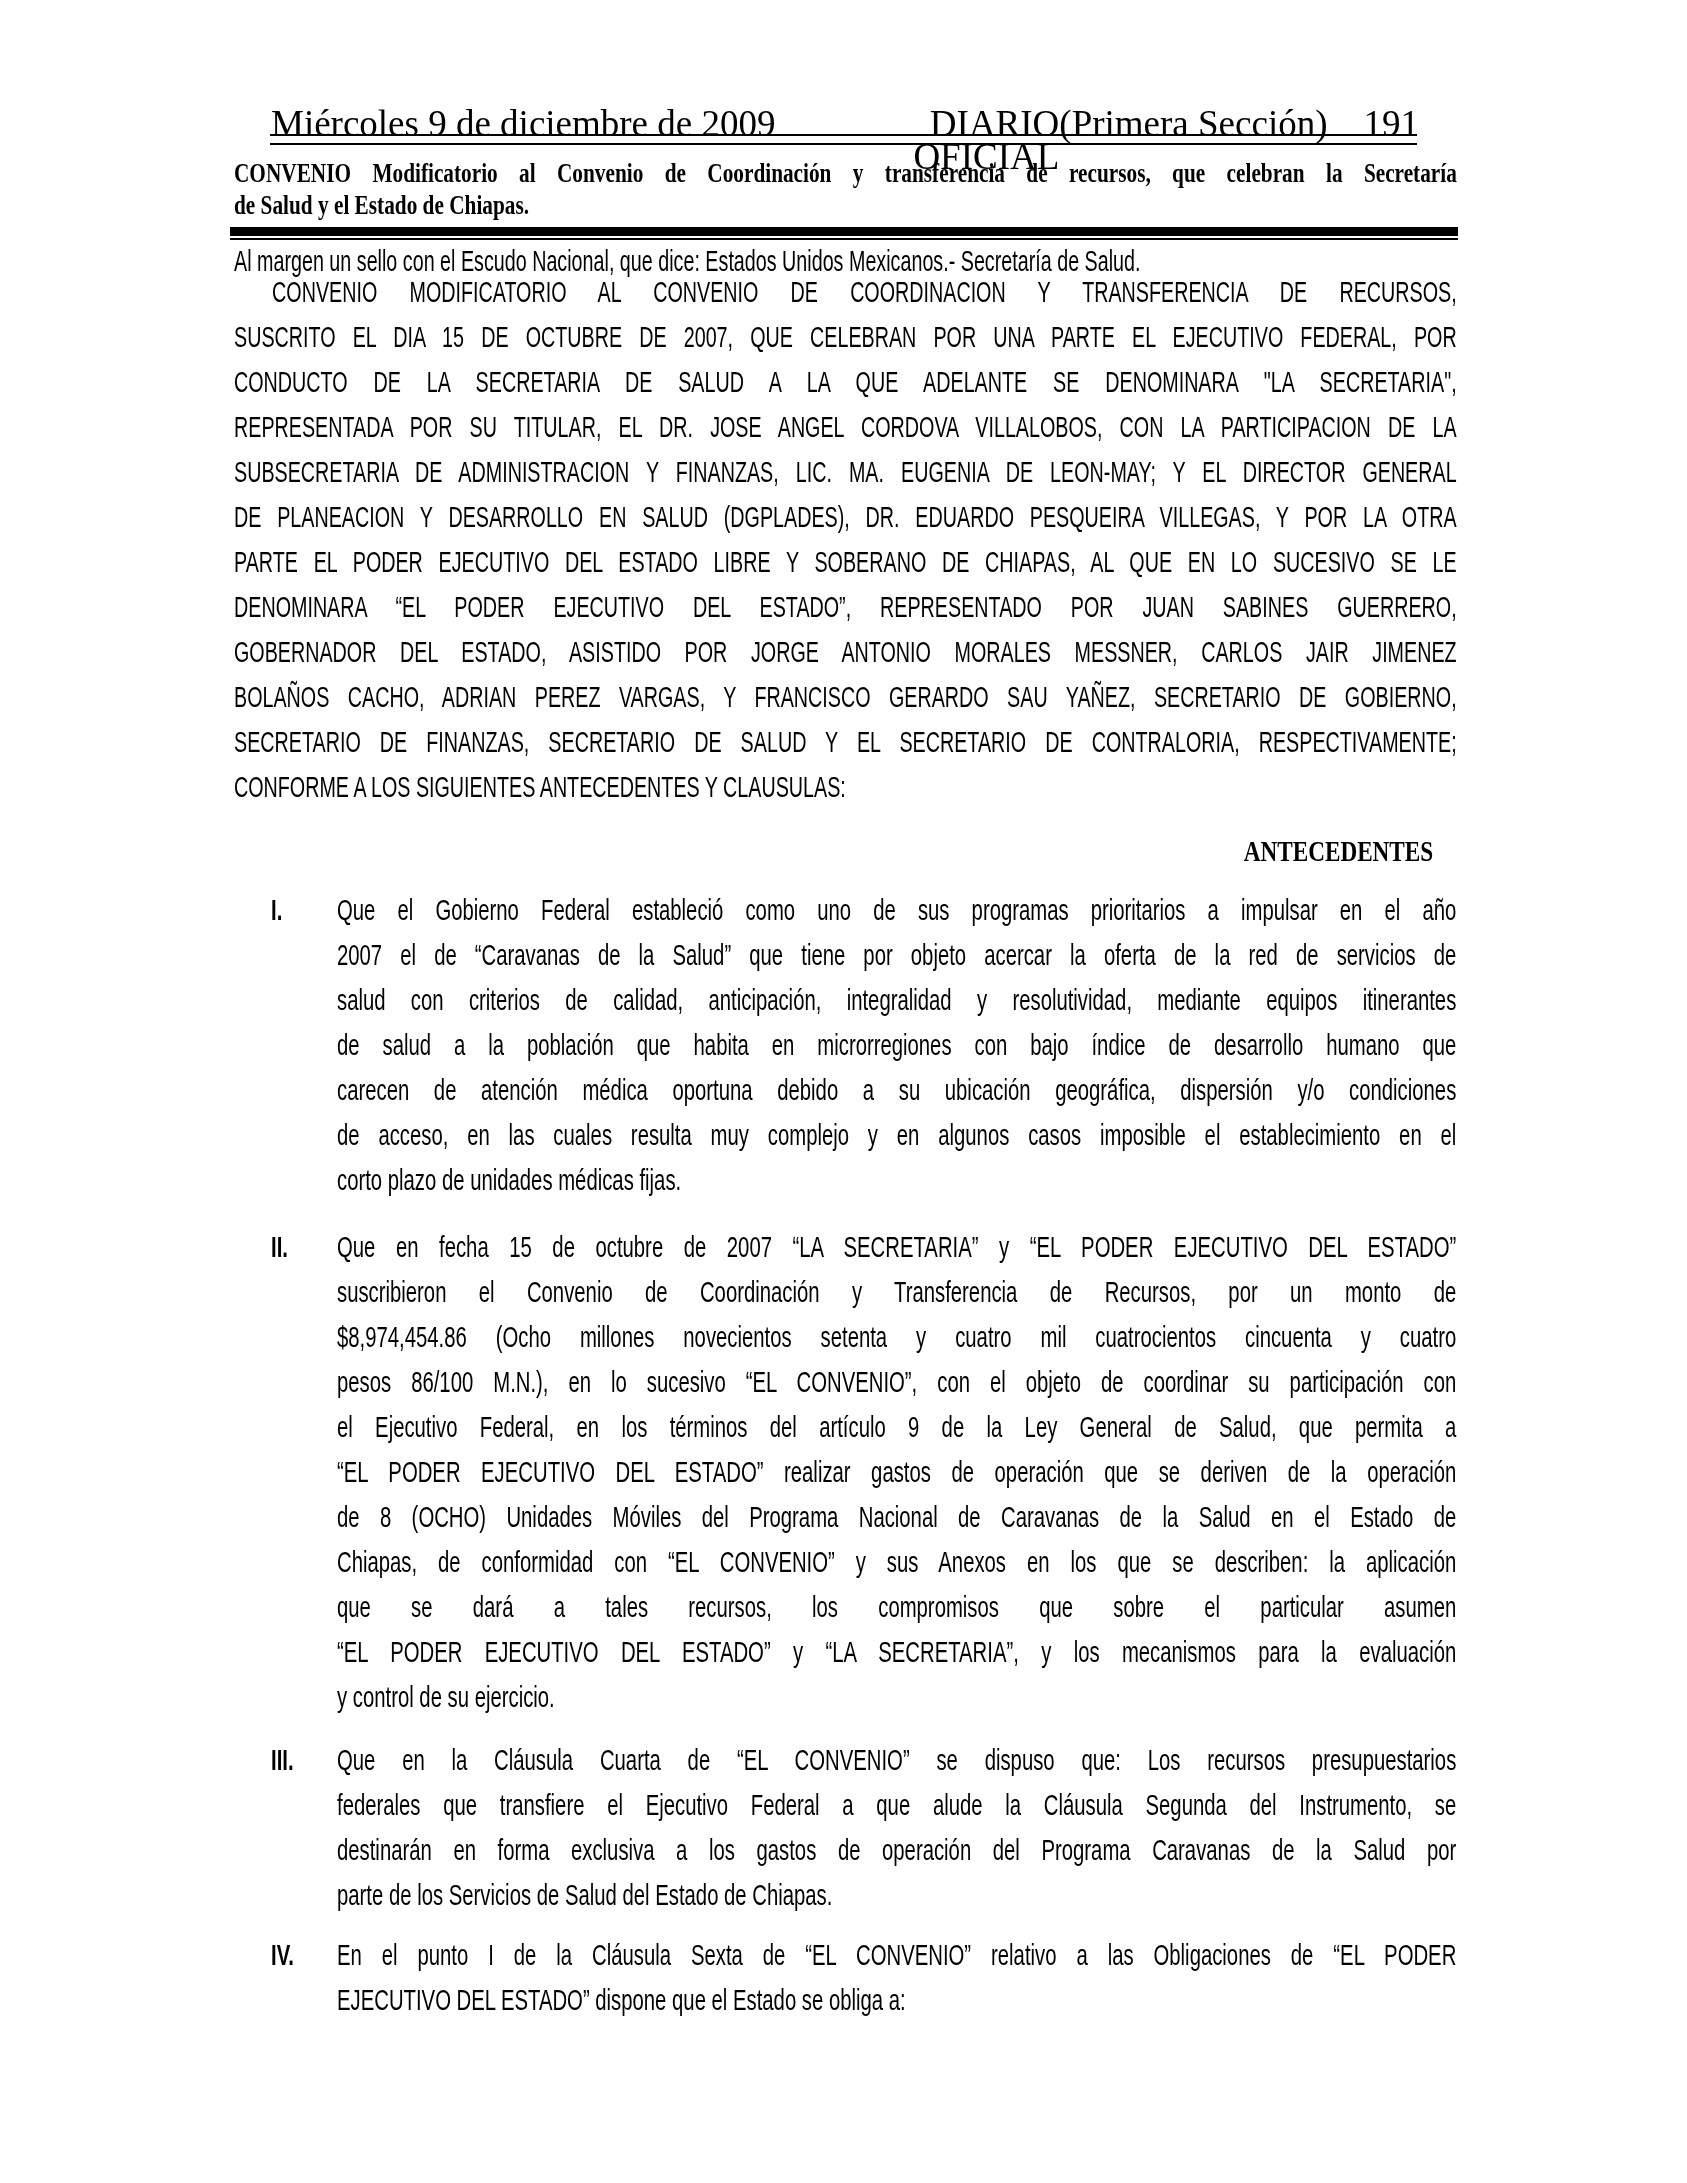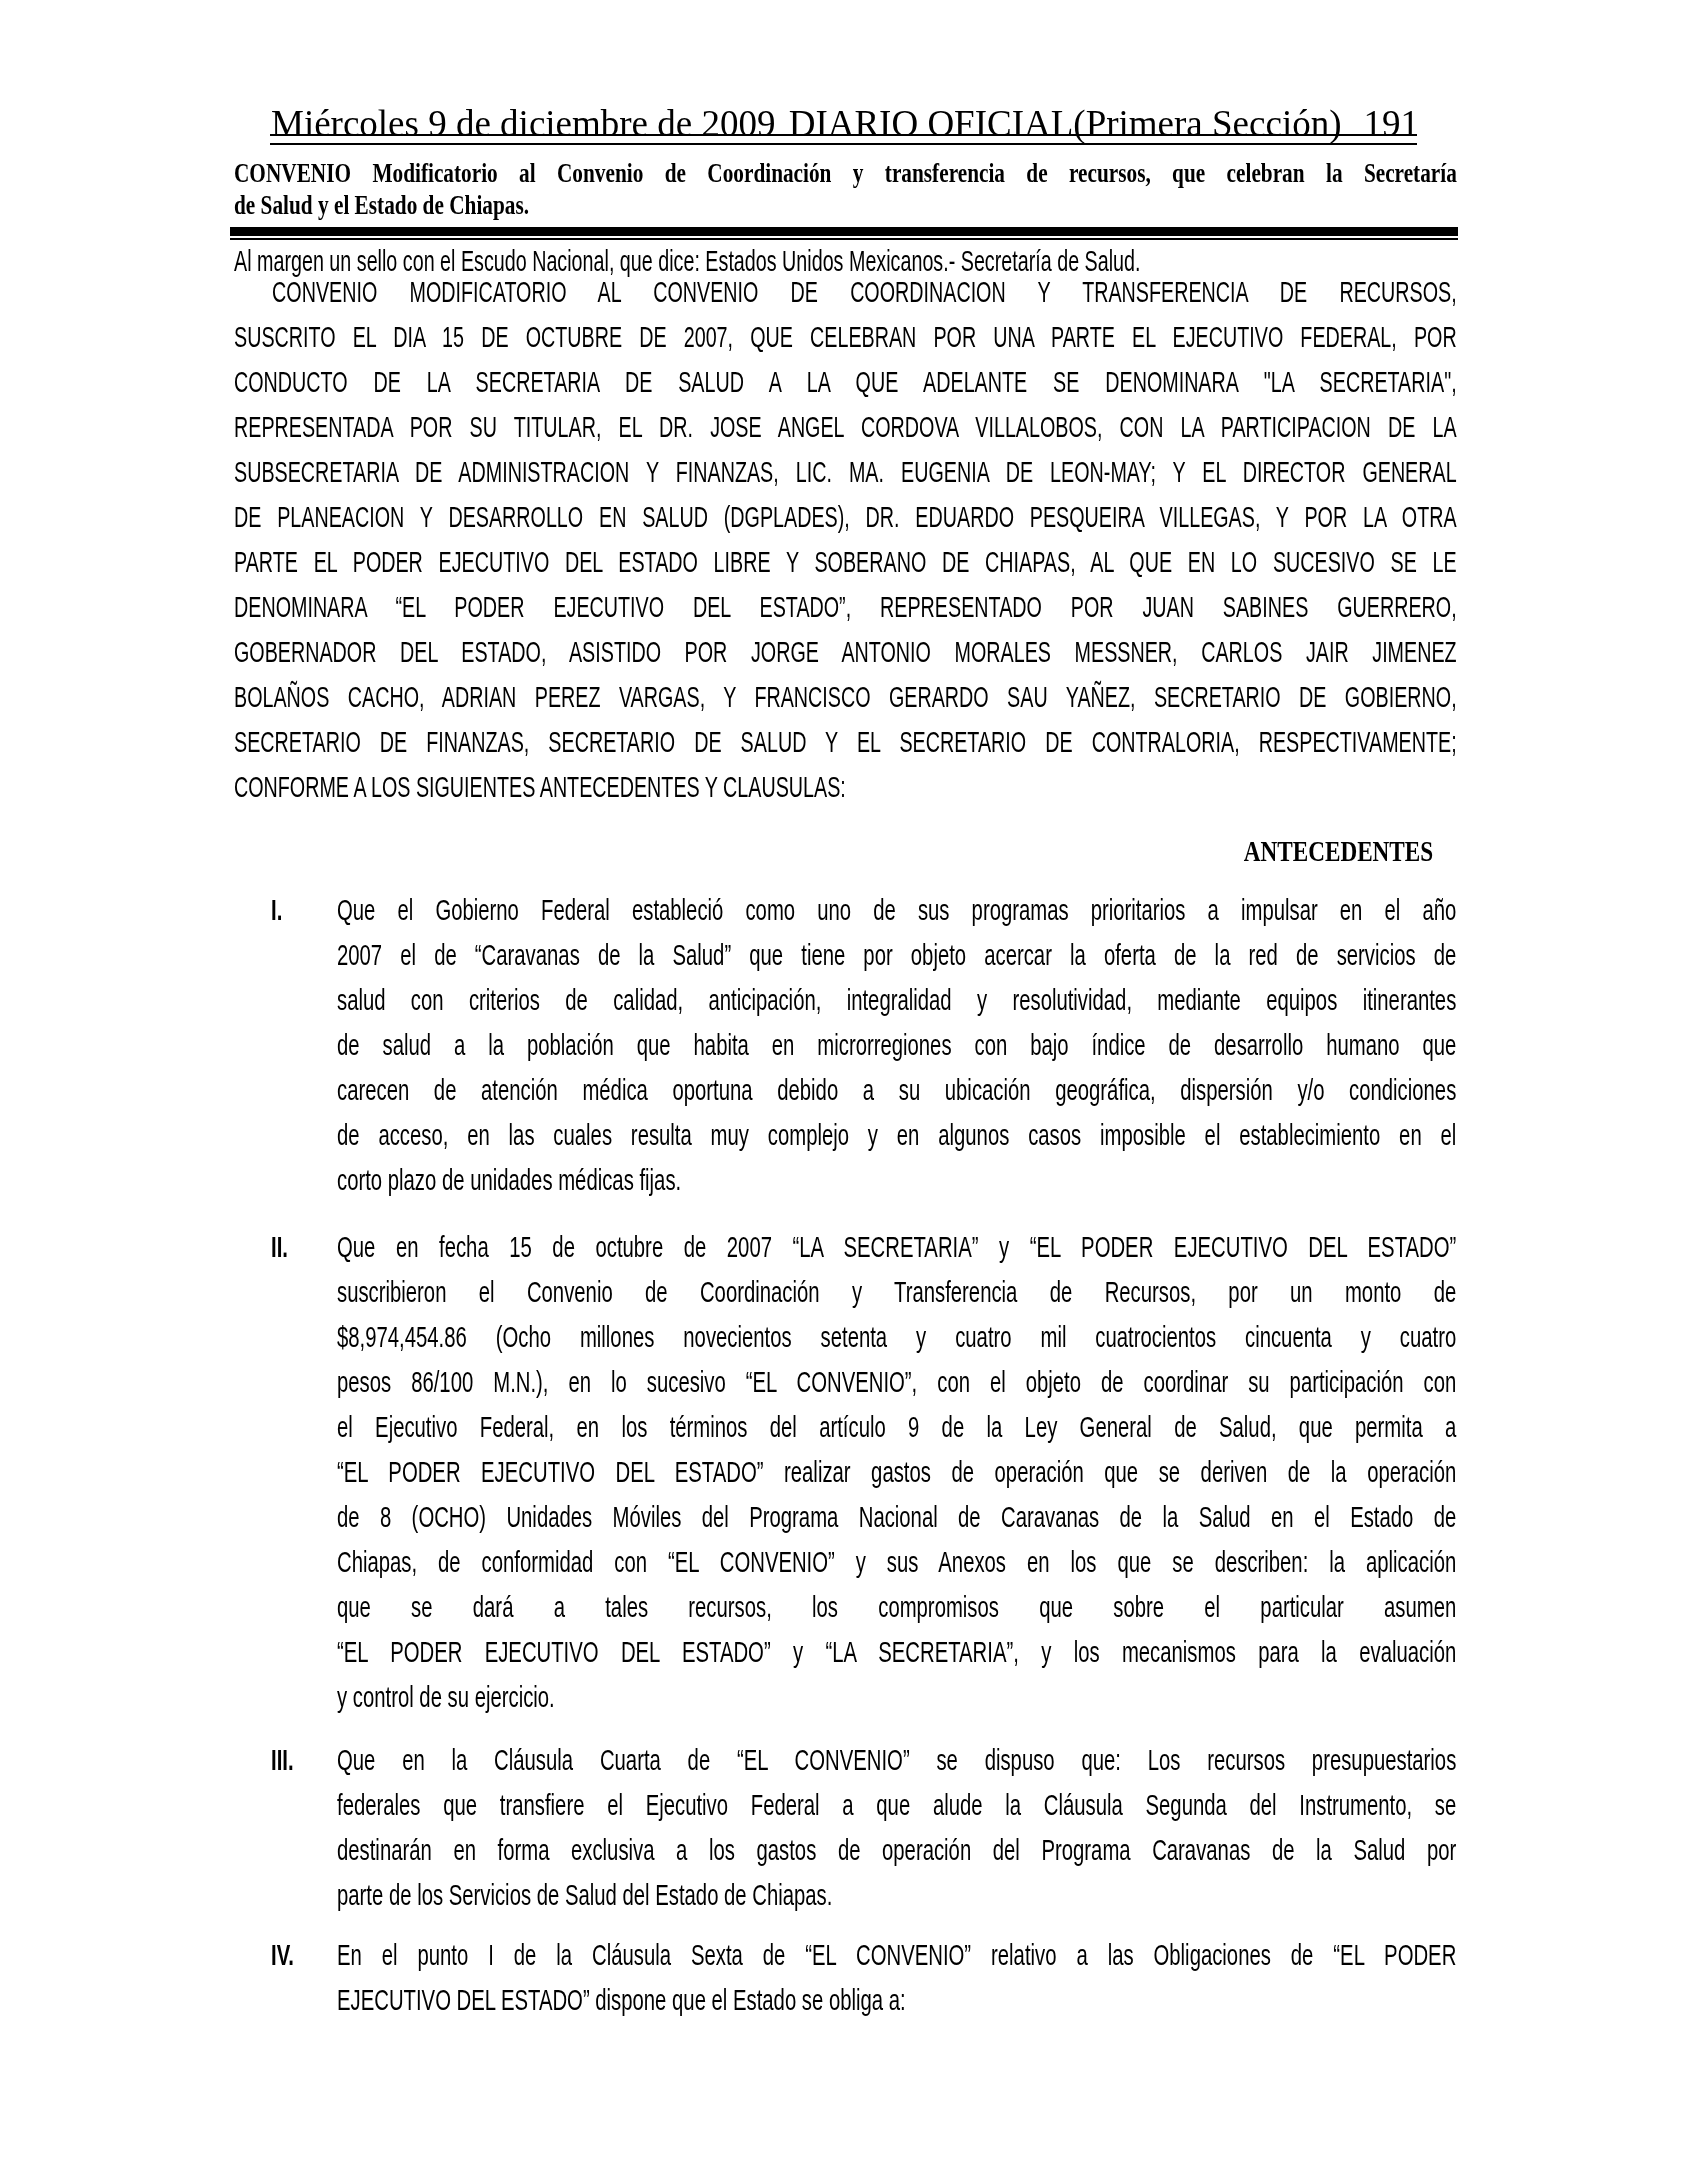--- a/index.html
+++ b/index.html
@@ -10,21 +10,21 @@
   .cond{transform-origin:0 0;}
   .cond-c{transform-origin:50% 0;}
   
   .jl{text-align:justify;text-align-last:justify;}
   .jl.last{text-align-last:left;}
 
   
   .header{top:95px;left:271px;width:1148px;height:33px;font-size:37px;line-height:33px;display:flex;margin-top:12px;}
   .header .h-left{flex:0 0 auto;}
   .header .h-center{flex:1 1 auto;text-align:right;}
-  .header .h-right{flex:0 0 auto;display:flex;gap:22px;}
+  .header .h-right{flex:0 0 auto;display:flex;gap:36px;}
   .header-rule{top:134px;left:270px;width:1147px;height:6.6px;border-top:2px solid #000;border-bottom:2px solid #000;}
 
   
   .doc-title{top:157px;left:234px;width:1609px;font-size:28px;line-height:32px;font-weight:bold;transform:scaleX(0.76);}
   .bar-thick{top:227px;left:230px;width:1228px;height:8.6px;background:#000;}
   .bar-thin{top:238px;left:230px;width:1228px;height:2px;background:#000;}
 
   
   .margin-note{top:245px;left:234px;width:1798px;font-size:29px;line-height:33px;transform:scaleX(0.68);white-space:nowrap;}
 

